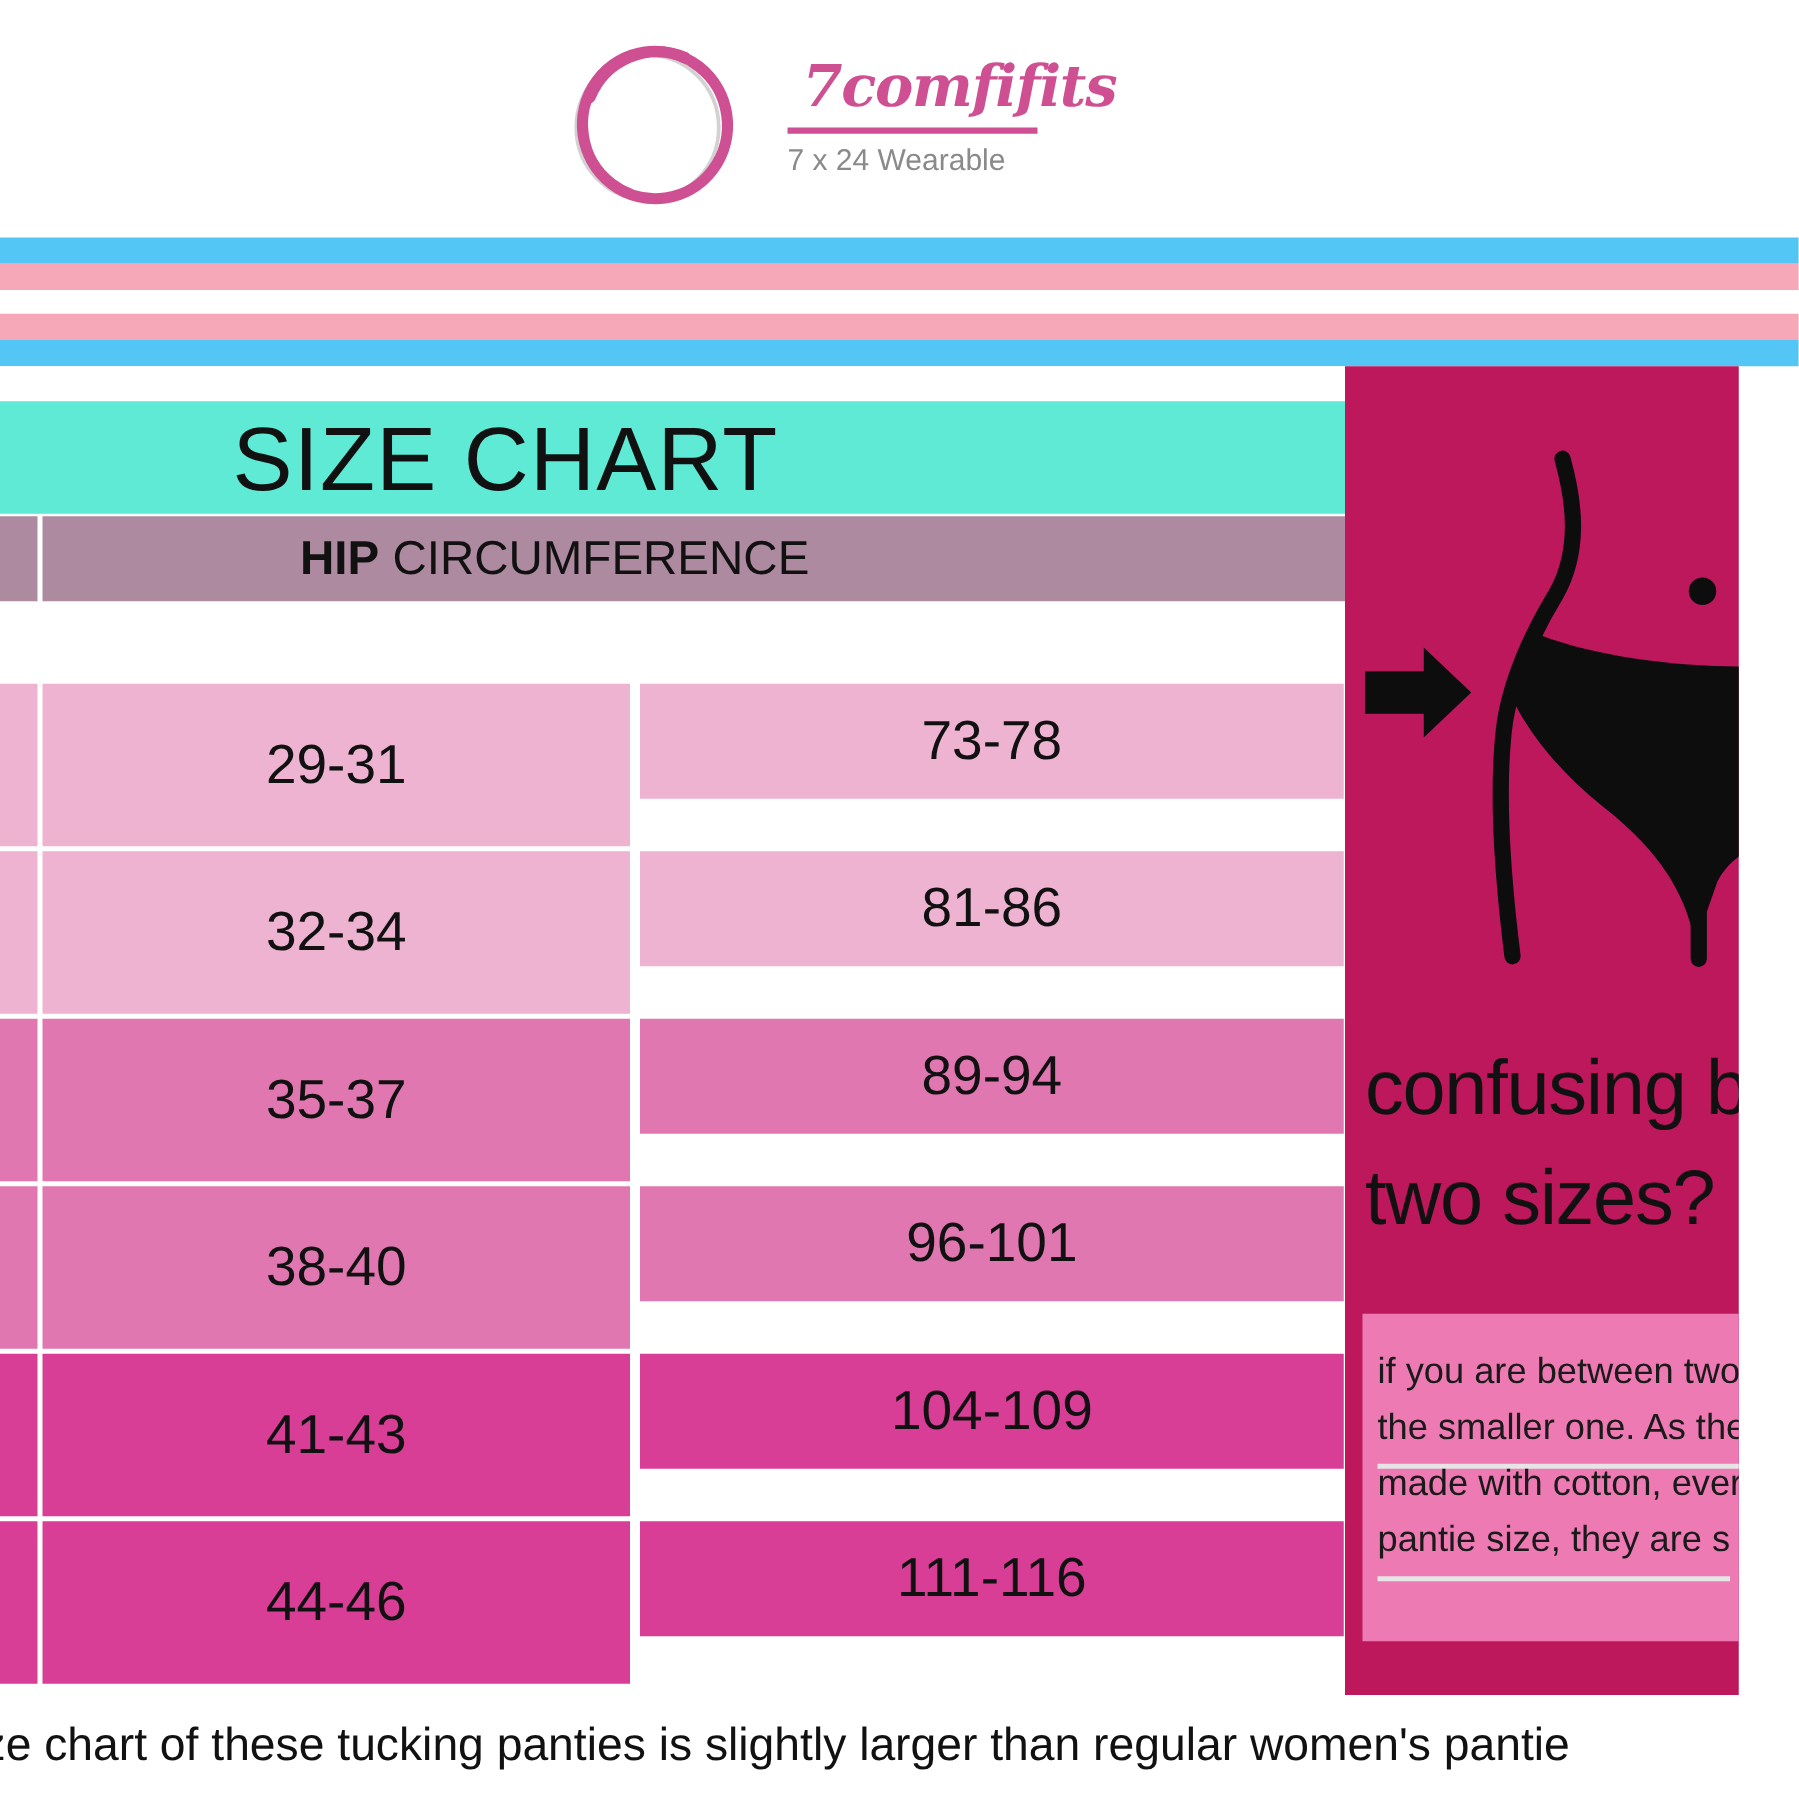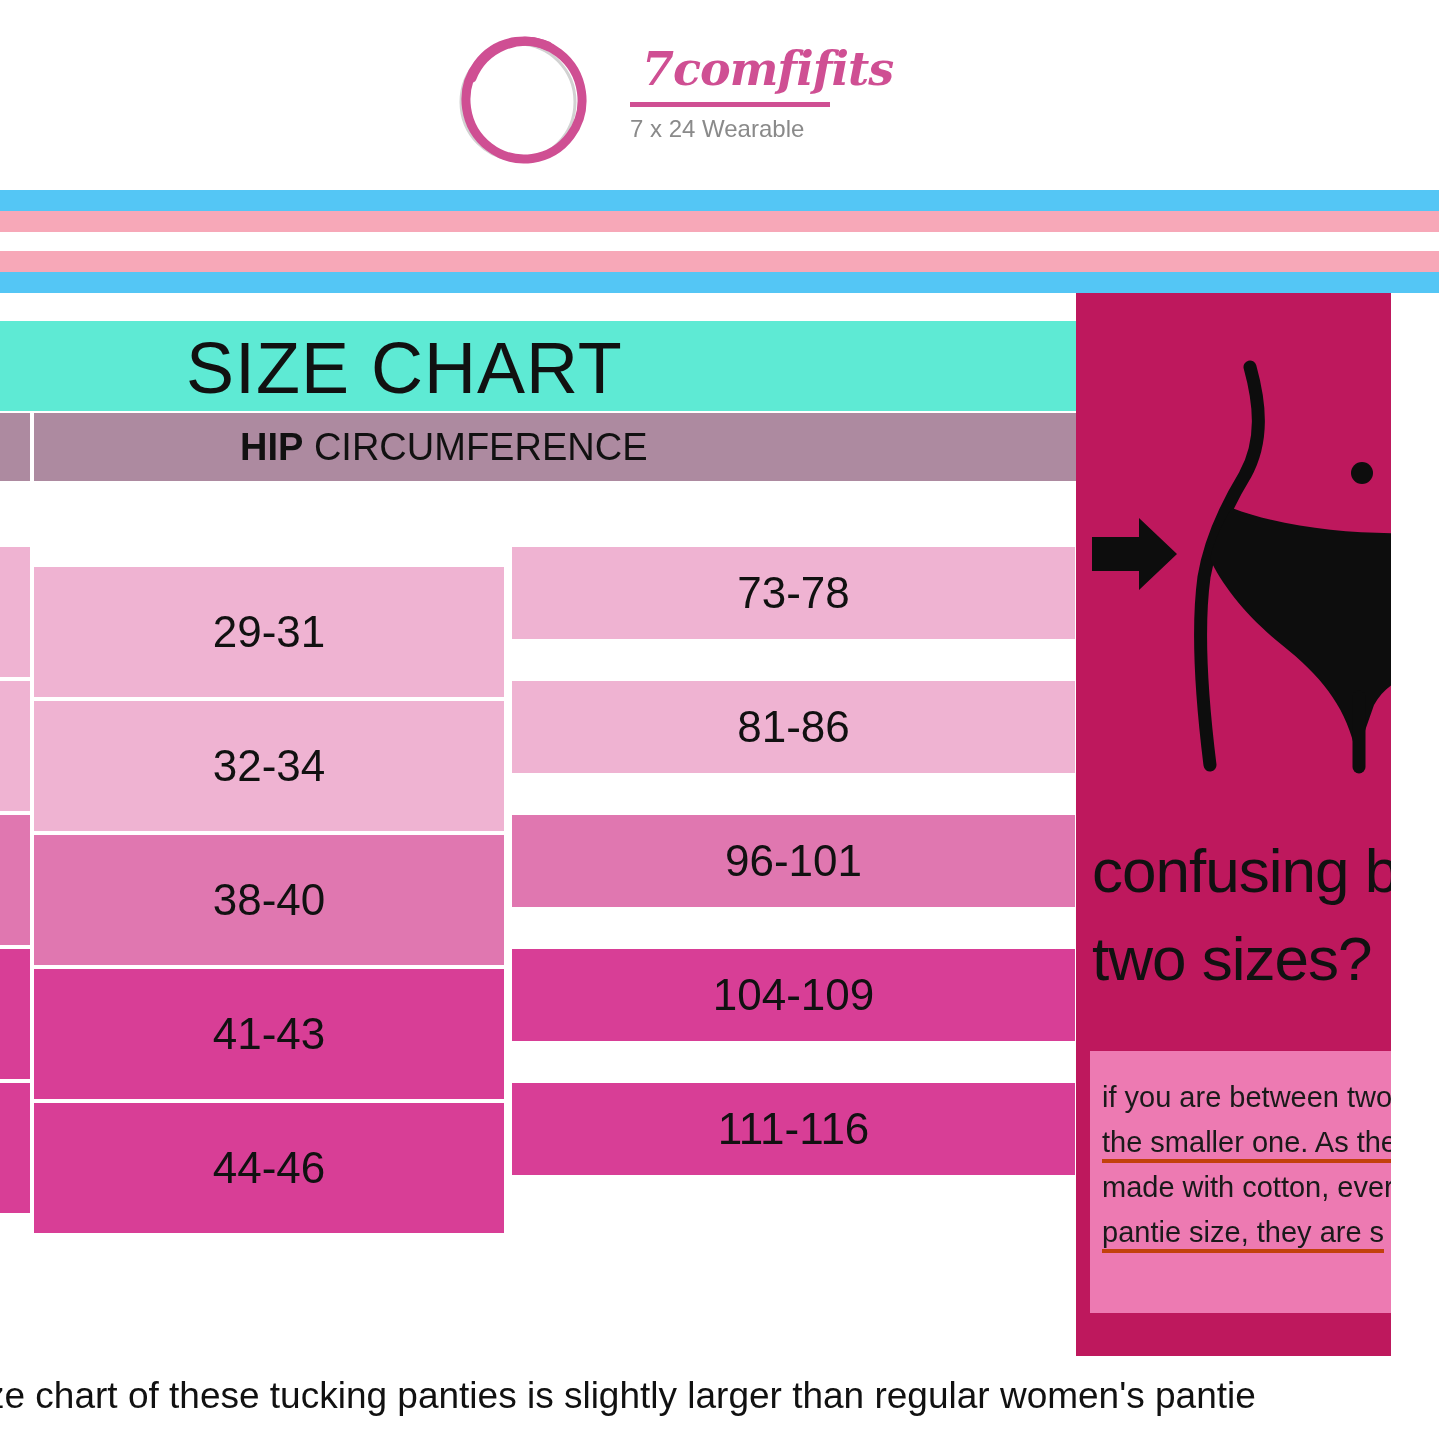--- a/index.html
+++ b/index.html
@@ -153,21 +153,20 @@
     left: 0; top: 0;
     width: 30px; height: 130px;
   }
   .cell-in {
     position: absolute;
     left: 34px; top: 0;
     width: 470px; height: 130px;
     display: flex;
     align-items: center;
     justify-content: center;
-    margin-top: 20px;
   }
   .cell-cm {
     position: absolute;
     left: 512px; top: 0;
     width: 563px; height: 92px;
     display: flex;
     align-items: center;
     justify-content: center;
   }
   .cell-val {
@@ -214,22 +213,22 @@
   #info-text {
     position: absolute;
     left: 12px; top: 24px;
     width: 420px;
     font-size: 29px;
     line-height: 45px;
     color: #1a1a1a;
     white-space: nowrap;
   }
   #info-text .ul {
-    border-bottom: 4px solid #c2410c;
-    padding-bottom: 1px;
+    border-bottom: 4px solid #e5e5e5;
+    padding-bottom: 13px;
   }
 
   
   #caption {
     position: absolute;
     left: 0; top: 1356px;
     width: 1439px; height: 83px;
     background: #ffffff;
   }
   #caption-text {
@@ -300,20 +299,29 @@
     <div class="row tier-light">
       <div class="cell-stub"></div>
       <div class="cell-in">
         <span class="cell-val">32-34</span>
       </div>
       <div class="cell-cm">
         <span class="cell-val">81-86</span>
       </div>
     </div>
 
+    <div class="row tier-mid">
+      <div class="cell-stub"></div>
+      <div class="cell-in">
+        <span class="cell-val">35-37</span>
+      </div>
+      <div class="cell-cm">
+        <span class="cell-val">89-94</span>
+      </div>
+    </div>
 
     <div class="row tier-mid">
       <div class="cell-stub"></div>
       <div class="cell-in">
         <span class="cell-val">38-40</span>
       </div>
       <div class="cell-cm">
         <span class="cell-val">96-101</span>
       </div>
     </div>

